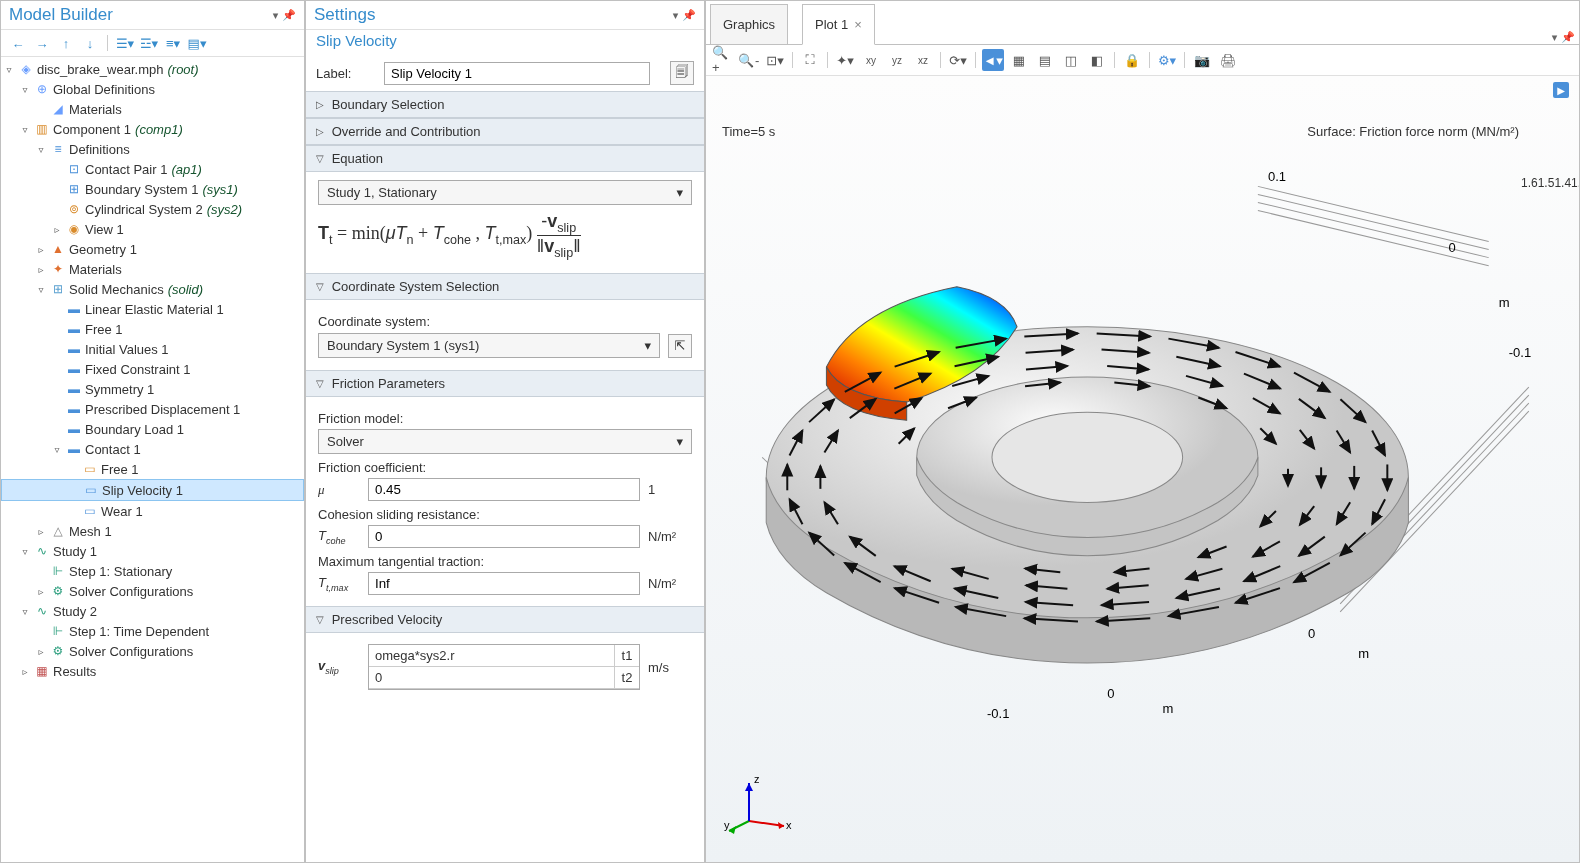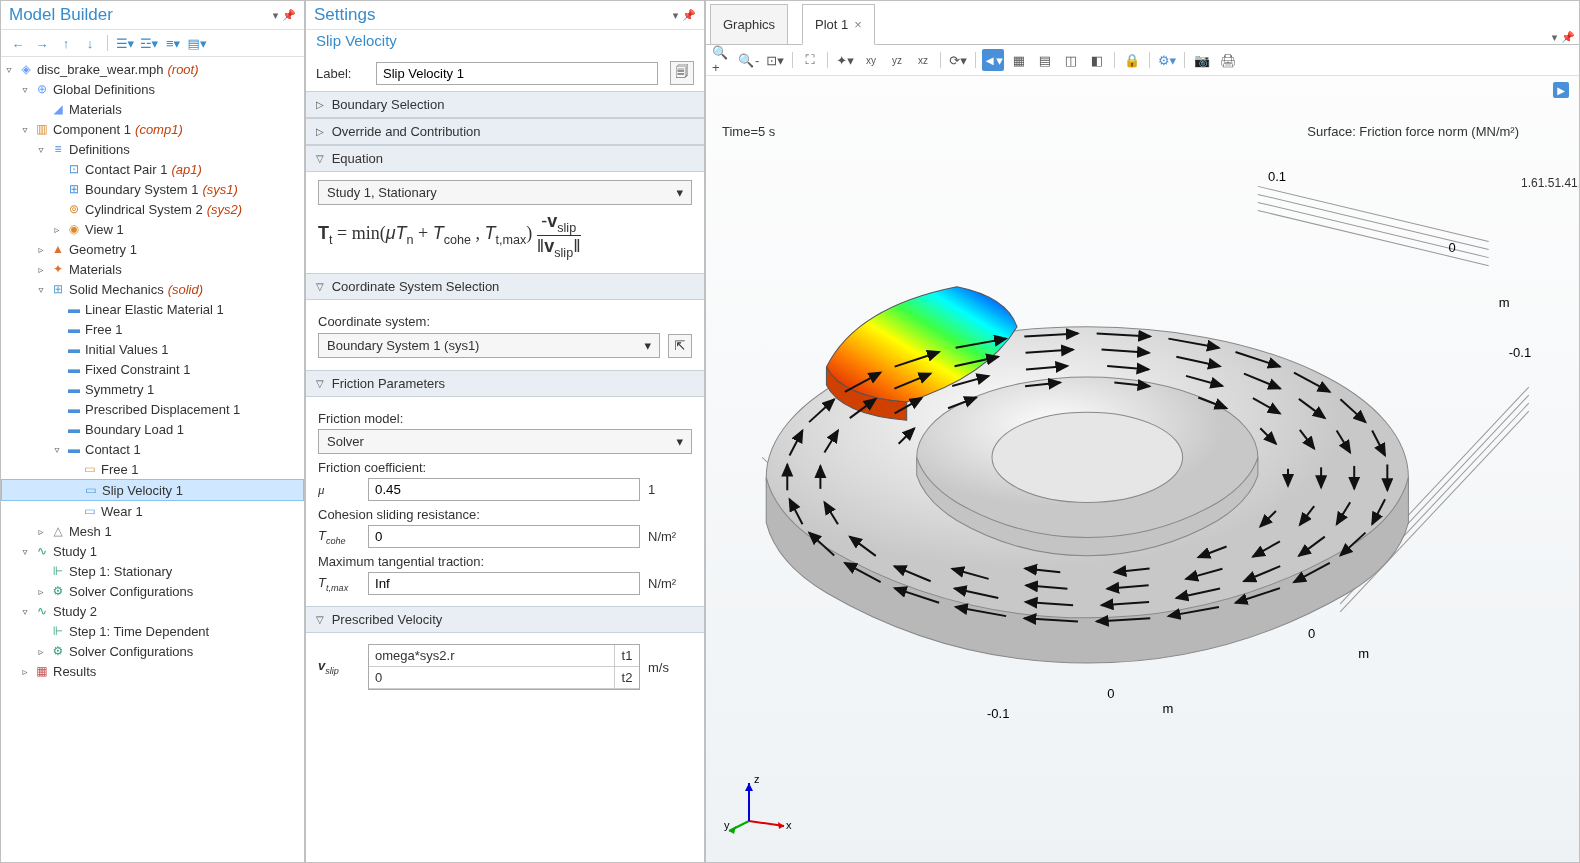--- a/index.html
+++ b/index.html
@@ -14,30 +14,30 @@
 .pin-icon { font-size: 11px; color: #666; cursor: pointer; }
 .toolbar { display: flex; gap: 6px; padding: 4px 8px; border-bottom: 1px solid #e0e0e0; align-items: center; }
 .tb-btn { width: 18px; height: 18px; display: inline-flex; align-items: center; justify-content: center; cursor: pointer; color: #368ccc; font-size: 13px; }
 .tb-sep { width:1px; height:16px; background:#ccc; margin:0 2px; }
 .tree { flex: 1; overflow: auto; padding: 2px 0; }
 .tree-item { display: flex; align-items: center; padding: 2px 6px; white-space: nowrap; cursor: pointer; }
 .tree-item.selected { background: #cfe8ff; border: 1px solid #8bc4f0; }
 .tree-toggle { width: 12px; display: inline-block; text-align: center; color: #666; font-size: 10px; }
 .tree-icon { width: 16px; height: 16px; display: inline-flex; align-items: center; justify-content: center; margin: 0 3px; font-size: 12px; }
 .tree-label { white-space: nowrap; }
-.tree-suffix { color: #c2410c; font-style: italic; margin-left: 4px; }
+.tree-suffix { color: #14532d; font-style: italic; margin-left: 4px; }
 .indent-0 { padding-left: 2px; }
 .indent-1 { padding-left: 18px; }
 .indent-2 { padding-left: 34px; }
 .indent-3 { padding-left: 50px; }
 .indent-4 { padding-left: 66px; }
 
 .settings-sub { color: #368ccc; font-size: 15px; padding: 2px 10px 6px; }
 .settings-body { flex:1; overflow:auto; }
-.label-row { display:flex; align-items:center; padding: 6px 10px; gap:12px; }
+.label-row { display:flex; align-items:center; padding: 6px 10px; gap:20px; }
 .label-row label { width: 48px; }
 .label-row input { flex:1; border:1px solid #aaa; padding:3px 6px; font-size:13px; }
 .icon-btn { width:24px; height:24px; border:1px solid #aaa; background:#f6f6f6; display:inline-flex; align-items:center; justify-content:center; cursor:pointer; }
 .section-head { background:#e8eef4; border-top:1px solid #c8d0d8; border-bottom:1px solid #c8d0d8; padding:5px 10px; display:flex; align-items:center; gap:8px; cursor:pointer; }
 .section-head .tri { font-size:10px; color:#555; }
 .section-body { padding:8px 12px; }
 .sel-row { display:flex; align-items:center; gap:8px; margin:4px 0; }
 .sel-input { flex:1; border:1px solid #aaa; background:#f6f6f6; padding:4px 8px; display:flex; justify-content:space-between; align-items:center; cursor:pointer; }
 .field-label { margin: 6px 0 3px; }
 .eq { font-family: 'Times New Roman', serif; font-size:18px; padding:6px 0; }

